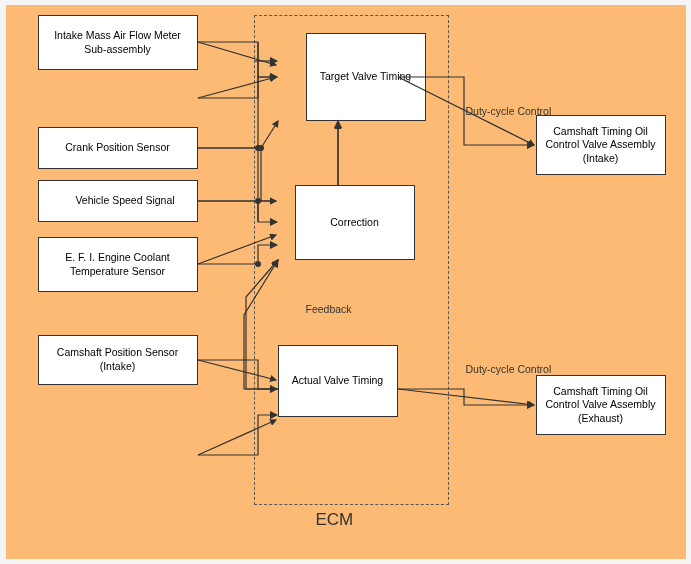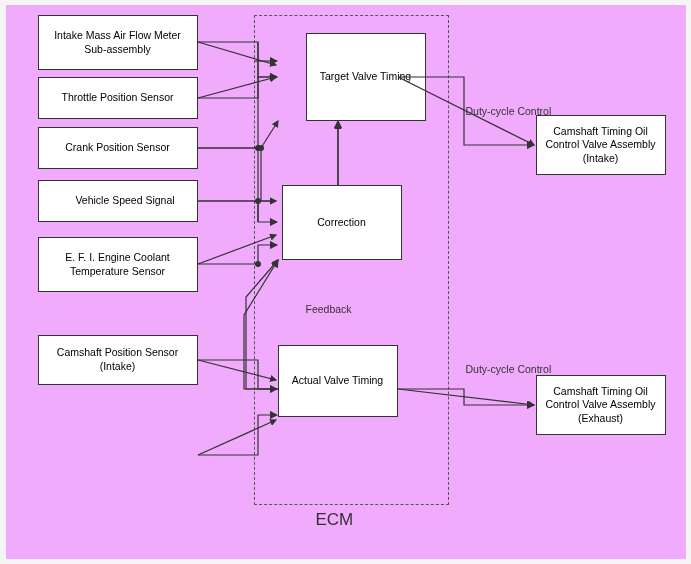--- a/index.html
+++ b/index.html
@@ -8,21 +8,21 @@
       font-family: Arial, sans-serif;
       font-size: 11px;
       width: 691px;
       height: 564px;
       overflow: hidden;
       display: flex;
       align-items: center;
       justify-content: center;
     }
     .diagram {
-      background: #f0abfc;
+      background: #fdba74;
       width: 680px;
       height: 554px;
       position: relative;
     }
     .box {
       position: absolute;
       border: 1px solid #333;
       background: #fff;
       display: flex;
       align-items: center;
@@ -59,23 +59,20 @@
 </head>
 <body>
 
 <div class="diagram">
 
   <div class="box" style="left:32px; top:10px; width:160px; height:55px;">
     <span>Intake Mass Air Flow Meter
 Sub-assembly</span>
   </div>
 
-  <div class="box" style="left:32px; top:72px; width:160px; height:42px;">
-    <span>Throttle Position Sensor</span>
-  </div>
 
   <div class="box" style="left:32px; top:122px; width:160px; height:42px;">
     <span>Crank Position Sensor</span>
   </div>
 
   <div class="box" style="left:32px; top:175px; width:160px; height:42px;padding-left:19px;">
     <span>Vehicle Speed Signal</span>
   </div>
 
   <div class="box" style="left:32px; top:232px; width:160px; height:55px;">
@@ -87,21 +84,21 @@
     <span>Camshaft Position Sensor
 (Intake)</span>
   </div>
 
 
   <div class="box" style="left:272px; top:28px; width:120px; height:88px;margin-left:28px;">
     <span>Target Valve
 Timing</span>
   </div>
 
-  <div class="box" style="left:276px; top:180px; width:120px; height:75px;">
+  <div class="box" style="left:289px; top:180px; width:120px; height:75px;">
     <span>Correction</span>
   </div>
 
   <div class="box" style="left:272px; top:340px; width:120px; height:72px;align-items:center;">
     <span>Actual Valve
 Timing</span>
   </div>
 
   <div class="box" style="left:530px; top:110px; width:130px; height:60px;">
     <span>Camshaft Timing Oil

